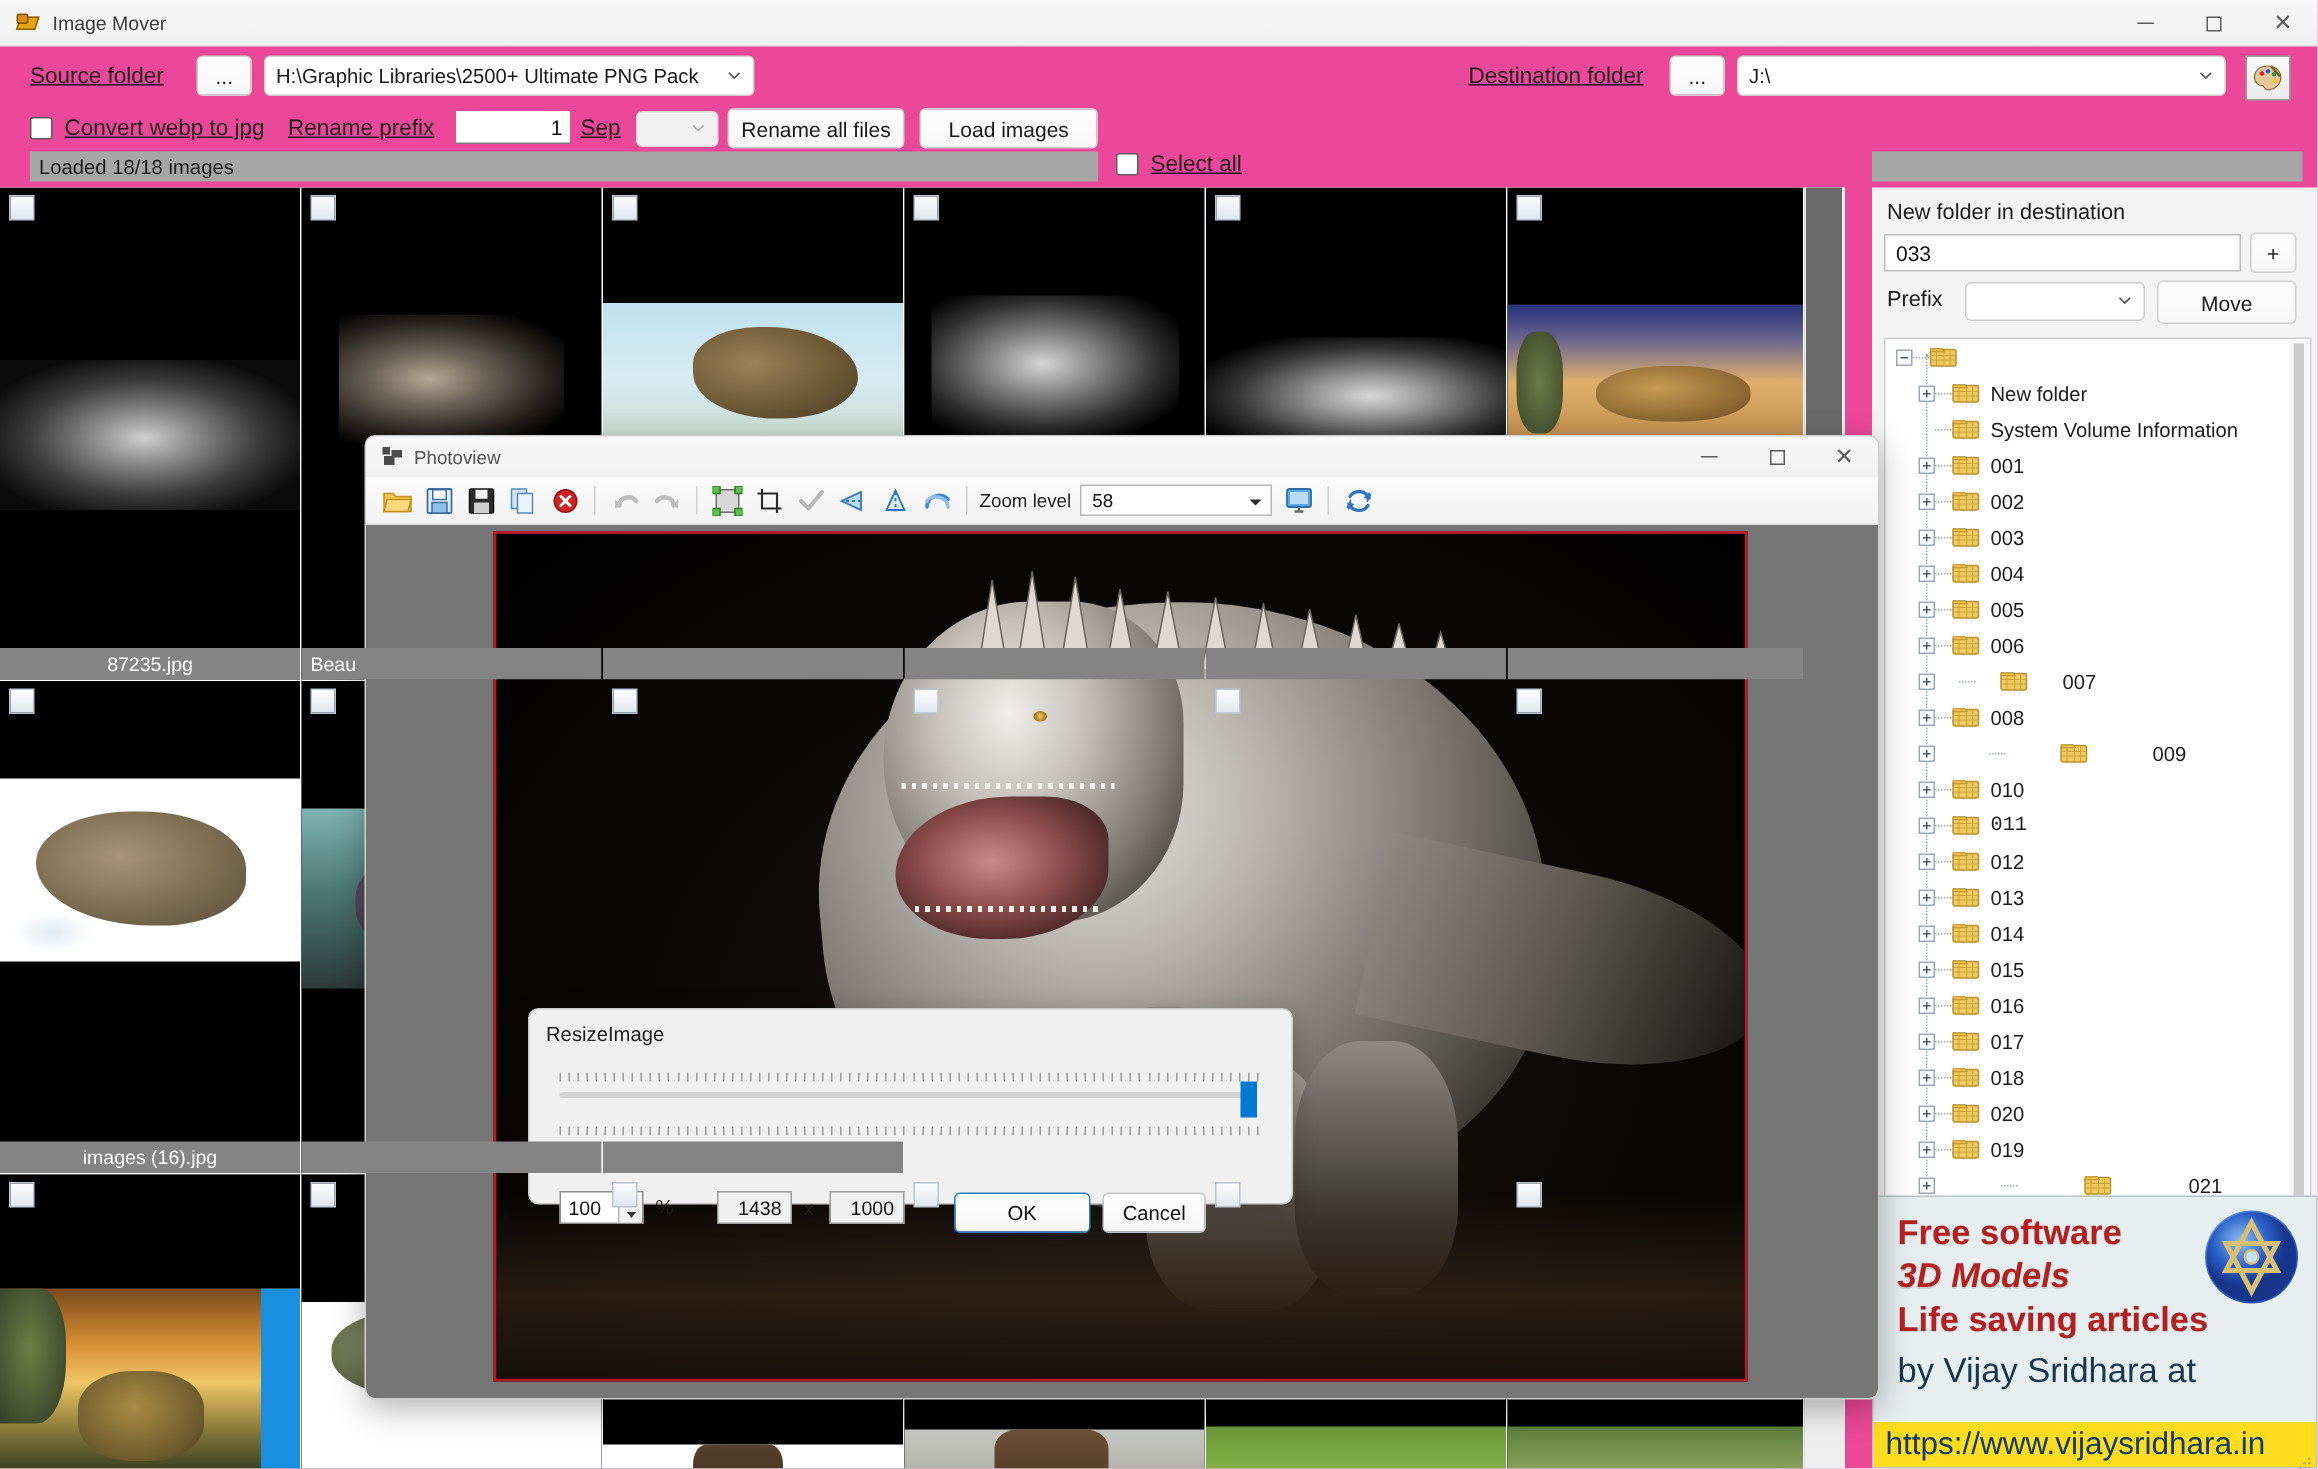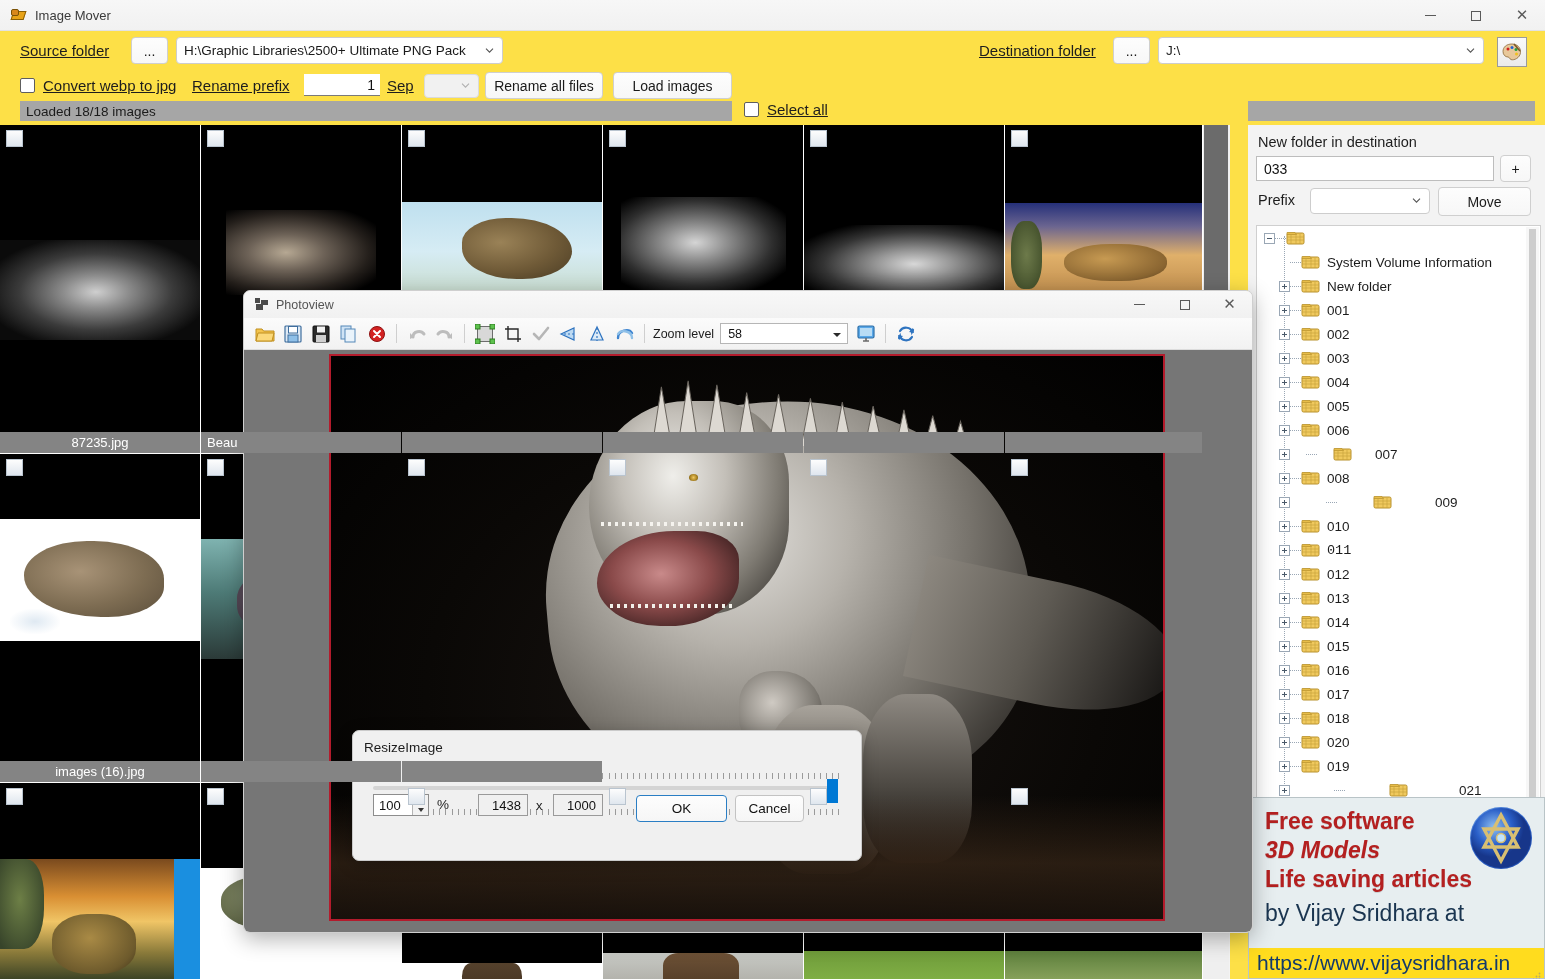--- a/index.html
+++ b/index.html
@@ -6,21 +6,21 @@
   html, body {
     margin: 0; padding: 0;
     width: 1545px; height: 979px;
     overflow: hidden;
     font-family: "Liberation Sans", sans-serif;
     background: #f0f0f0;
   }
   #root {
     position: relative;
     width: 1545px; height: 979px;
-    background: #fde047;
+    background: #ec4899;
     overflow: hidden;
   }
 
   
   .titlebar {
     position: absolute; left: 0; top: 0; width: 1545px; height: 31px;
     background: linear-gradient(#f7f7f7, #f1f1f1);
     border-bottom: 1px solid #e2e2e2;
     display: flex; align-items: center;
   }
@@ -262,21 +262,21 @@
     position: absolute; left: 0; top: 59px; width: 100%; bottom: 0;
     background: #767676;
   }
   #pv-image {
     position: absolute; left: 85px; top: 4px; width: 836px; height: 567px;
     background: #000; border: 2px solid #b31b2c; overflow: hidden;
   }
 
   
   #resize-dlg {
-    position: absolute; left: 352px; top: 730px; width: 510px; height: 131px;
+    position: absolute; left: 352px; top: 672px; width: 510px; height: 131px;
     background: #f0f0f0; border: 1px solid #cacaca; border-radius: 7px;
     box-shadow: 0 4px 16px rgba(0,0,0,0.25);
   }
   #rz-title { position: absolute; left: 11px; top: 9px; font-size: 13.5px; color: #1d1d1d; }
   #rz-slider { position: absolute; left: 20px; top: 42px; width: 465px; height: 42px; }
   .tickrow { position: absolute; left: 0; width: 100%; height: 6px; }
   .tickrow .tk { position: absolute; top: 0; width: 1px; height: 6px; background: #9a9a9a; }
   #rz-track {
     position: absolute; left: 0; top: 13px; width: 100%; height: 4px;
     background: #d4d4d4; border-radius: 2px;
@@ -583,38 +583,38 @@
         <span class="folder-ico">
           <svg width="20" height="16" viewBox="0 0 20 16">
             <rect x="1" y="3" width="17" height="11" rx="1.5" fill="#f0c95e" stroke="#b8912c" stroke-width="1"></rect>
             <path d="M1 2.5 L9 2.5 L10.5 4.5 L1 4.5 Z" fill="#e8bd49" stroke="#b8912c" stroke-width="0.7"></path>
             <path d="M1 7 H18 M1 10 H18 M5 4 V14 M10 4 V14 M14 4 V14" stroke="#c9a33d" stroke-width="0.7"></path>
           </svg>
         </span>
       </div>
       <div id="tree-children">
           <div class="tnode" style="padding-left: 22px;">
+            <span class="expander plus"></span>
+            <span class="dotline"></span>
+            <span class="folder-ico"><svg width="20" height="16" viewBox="0 0 20 16">
+      <rect x="1" y="3" width="17" height="11" rx="1.5" fill="#f0c95e" stroke="#b8912c" stroke-width="1"></rect>
+      <path d="M1 2.5 L9 2.5 L10.5 4.5 L1 4.5 Z" fill="#e8bd49" stroke="#b8912c" stroke-width="0.7"></path>
+      <path d="M1 7 H18 M1 10 H18 M5 4 V14 M10 4 V14 M14 4 V14" stroke="#c9a33d" stroke-width="0.7"></path>
+    </svg></span>
+            <span>New folder</span>
+          </div>
+          <div class="tnode" style="padding-left: 22px;">
             <span style="width:11px;flex:0 0 auto;"></span>
             <span class="dotline"></span>
             <span class="folder-ico"><svg width="20" height="16" viewBox="0 0 20 16">
       <rect x="1" y="3" width="17" height="11" rx="1.5" fill="#f0c95e" stroke="#b8912c" stroke-width="1"></rect>
       <path d="M1 2.5 L9 2.5 L10.5 4.5 L1 4.5 Z" fill="#e8bd49" stroke="#b8912c" stroke-width="0.7"></path>
       <path d="M1 7 H18 M1 10 H18 M5 4 V14 M10 4 V14 M14 4 V14" stroke="#c9a33d" stroke-width="0.7"></path>
     </svg></span>
             <span>System Volume Information</span>
-          </div>
-          <div class="tnode" style="padding-left: 22px;">
-            <span class="expander plus"></span>
-            <span class="dotline"></span>
-            <span class="folder-ico"><svg width="20" height="16" viewBox="0 0 20 16">
-      <rect x="1" y="3" width="17" height="11" rx="1.5" fill="#f0c95e" stroke="#b8912c" stroke-width="1"></rect>
-      <path d="M1 2.5 L9 2.5 L10.5 4.5 L1 4.5 Z" fill="#e8bd49" stroke="#b8912c" stroke-width="0.7"></path>
-      <path d="M1 7 H18 M1 10 H18 M5 4 V14 M10 4 V14 M14 4 V14" stroke="#c9a33d" stroke-width="0.7"></path>
-    </svg></span>
-            <span>New folder</span>
           </div>
           <div class="tnode" style="padding-left: 22px;">
             <span class="expander plus"></span>
             <span class="dotline"></span>
             <span class="folder-ico"><svg width="20" height="16" viewBox="0 0 20 16">
       <rect x="1" y="3" width="17" height="11" rx="1.5" fill="#f0c95e" stroke="#b8912c" stroke-width="1"></rect>
       <path d="M1 2.5 L9 2.5 L10.5 4.5 L1 4.5 Z" fill="#e8bd49" stroke="#b8912c" stroke-width="0.7"></path>
       <path d="M1 7 H18 M1 10 H18 M5 4 V14 M10 4 V14 M14 4 V14" stroke="#c9a33d" stroke-width="0.7"></path>
     </svg></span>
             <span>001</span>

